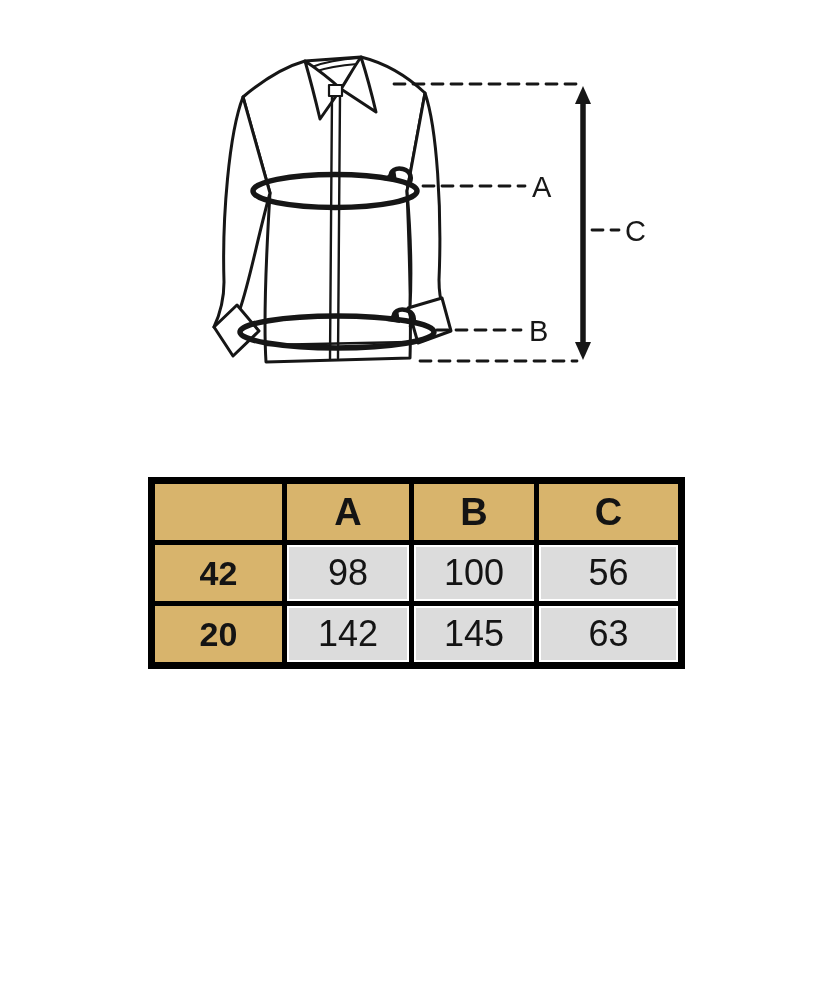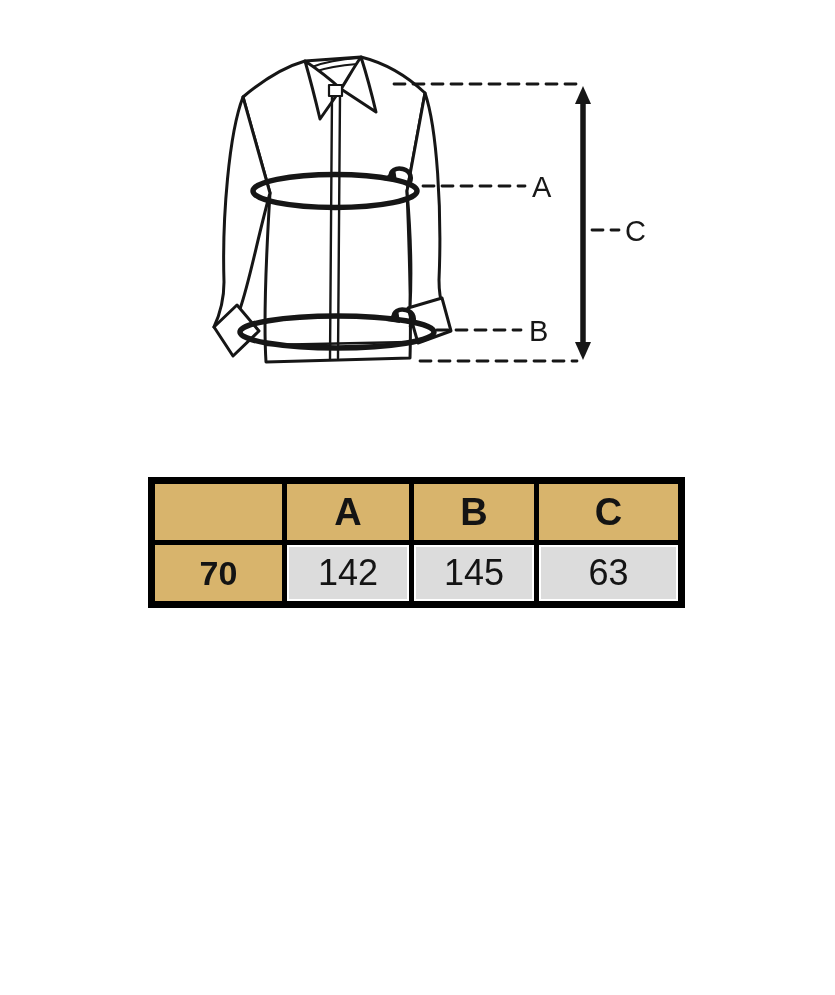--- a/index.html
+++ b/index.html
@@ -124,21 +124,27 @@
     <thead>
       <tr>
         <th></th>
         <th>A</th>
         <th>B</th>
         <th>C</th>
       </tr>
     </thead>
     <tbody>
       <tr>
-        <td class="size-cell">70</td>
+        <td class="size-cell">42</td>
+        <td class="value-cell">98</td>
+        <td class="value-cell">100</td>
+        <td class="value-cell">56</td>
+      </tr>
+      <tr>
+        <td class="size-cell">20</td>
         <td class="value-cell">142</td>
         <td class="value-cell">145</td>
         <td class="value-cell">63</td>
       </tr>
     </tbody>
   </table>
 
 </div>
 
 </body></html>

